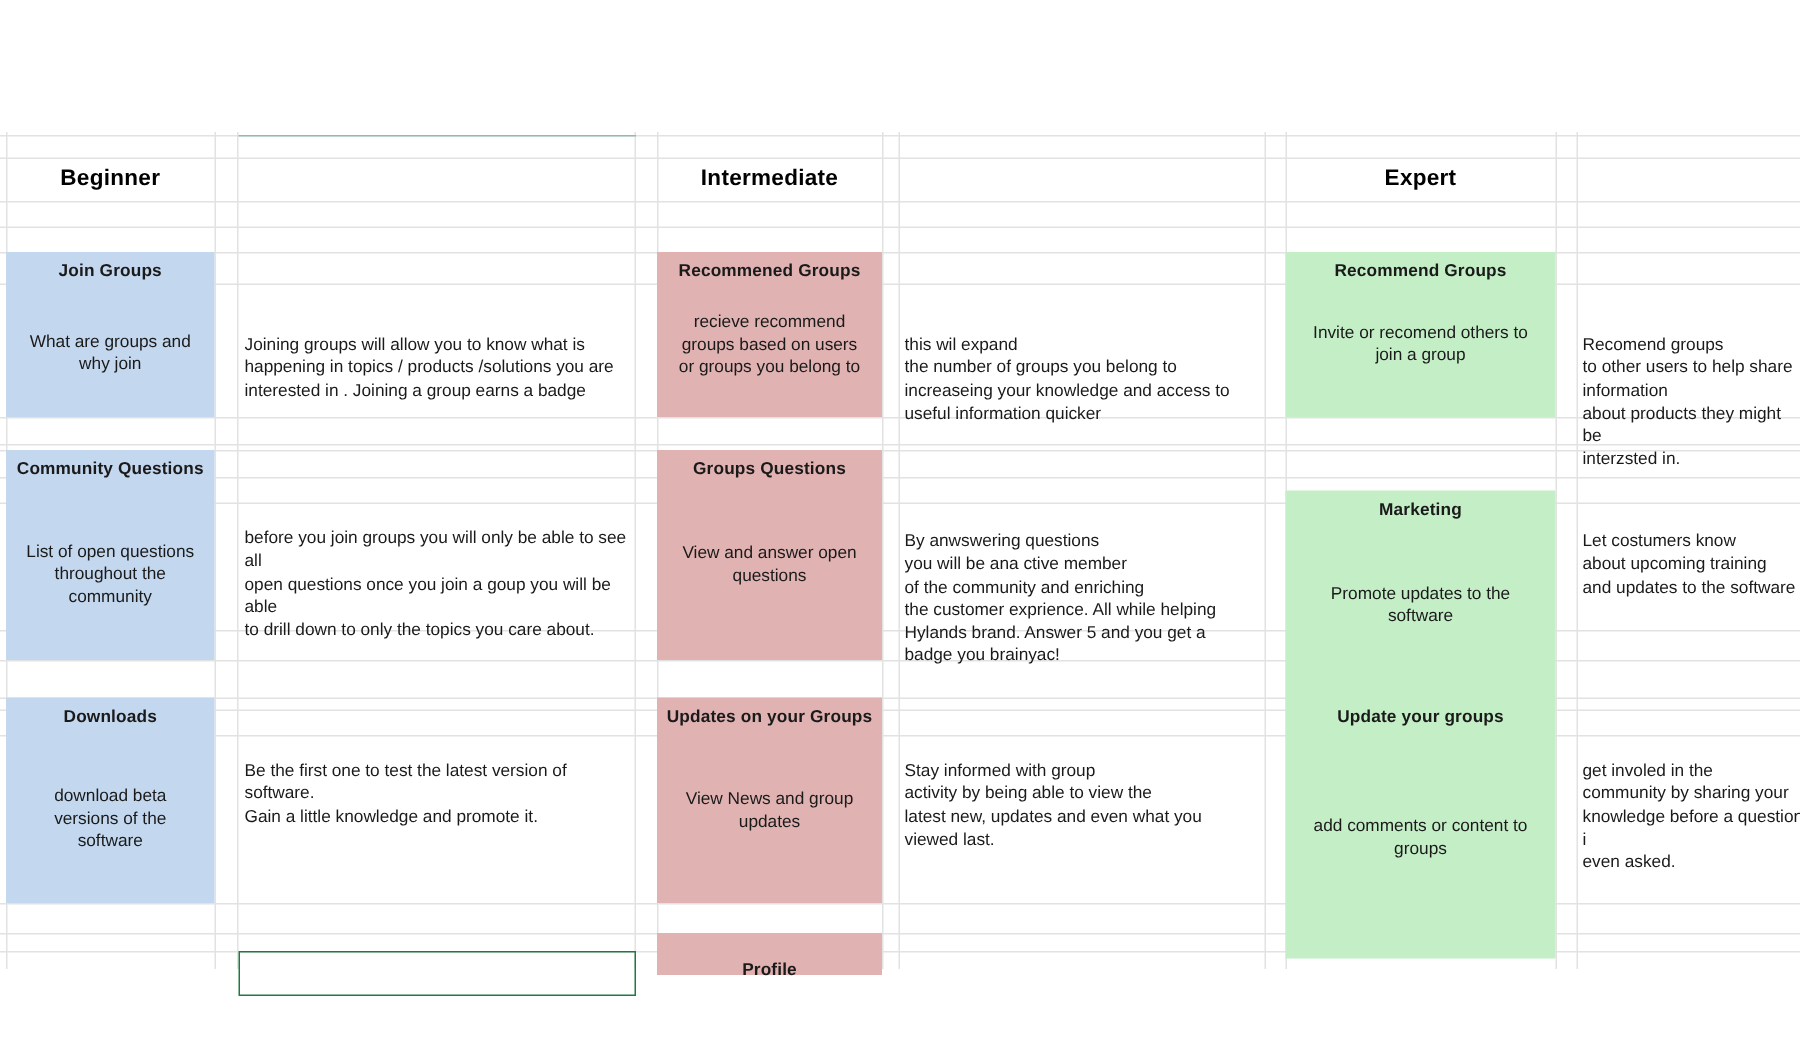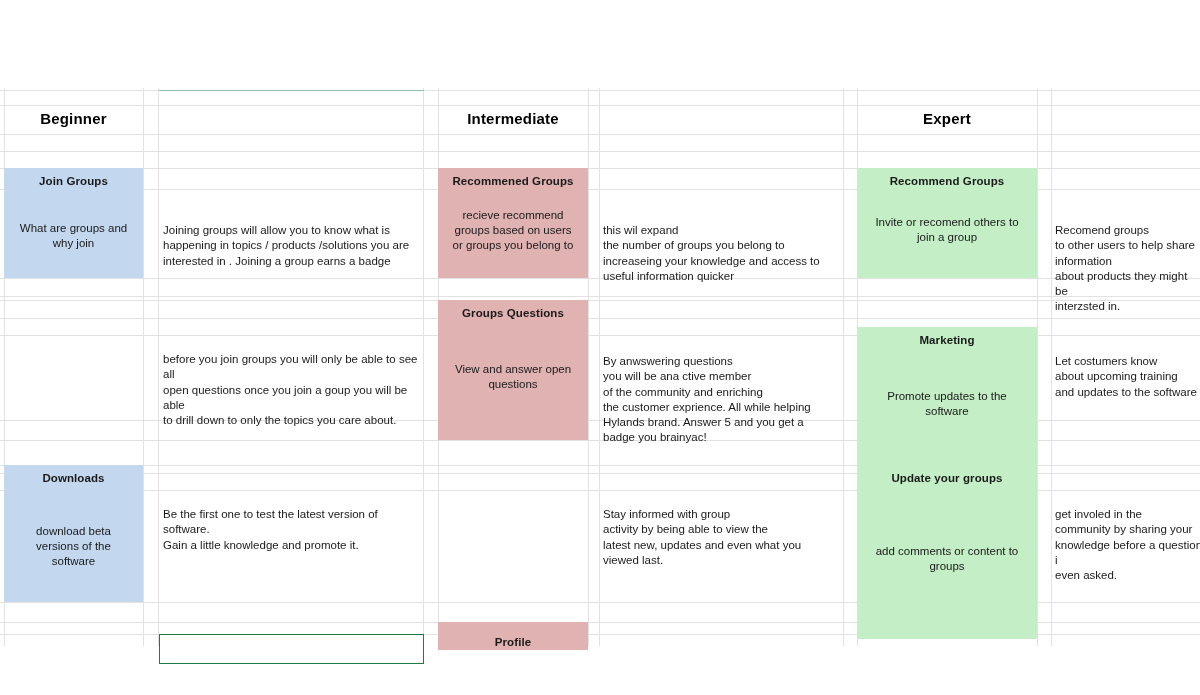--- a/index.html
+++ b/index.html
@@ -167,20 +167,25 @@
     <div class="sub">Invite or
 recomend others
 to join a group</div>
   </div>
   <div class="desc" style="left:1055px; top:189px; width:148px; height:89px;">Recomend groups
 to other users to help share
 information
 about products they might be
 interzsted in.</div>
 
+  <div class="cell blue" style="left:4px; top:300px; width:139px; height:140px;">
+    <div class="title">Community Questions</div>
+    <div class="sub">List of open questions
+throughout the community</div>
+  </div>
   <div class="desc" style="left:163px; top:318px; width:258px; height:100px;">before you join groups you will only be able to see all
 open questions once you join a goup you will be able
 to drill down to only the topics you care about.</div>
 
   <div class="cell pink" style="left:438px; top:300px; width:150px; height:140px;">
     <div class="title">Groups Questions</div>
     <div class="sub">View and answer
 open questions</div>
   </div>
   <div class="desc" style="left:603px; top:320px; width:244px; height:100px;">By anwswering questions
@@ -201,34 +206,39 @@
 and updates to the software</div>
 
   <div class="cell blue" style="left:4px; top:465px; width:139px; height:137px;">
     <div class="title">Downloads</div>
     <div class="sub">download beta versions of
 the software</div>
   </div>
   <div class="desc" style="left:163px; top:473px; width:258px; height:128px;">Be the first one to test the latest version of software.
 Gain a little knowledge and promote it.</div>
 
+  <div class="cell pink" style="left:438px; top:465px; width:150px; height:137px;">
+    <div class="title">Updates  on your Groups</div>
+    <div class="sub">View News  and group
+updates</div>
+  </div>
   <div class="desc" style="left:603px; top:473px; width:244px; height:128px;">Stay informed with group
 activity by being able to view the
 latest new, updates and even what you
  viewed last.</div>
 
   <div class="cell green" style="left:857px; top:465px; width:180px; height:174px;">
     <div class="title">Update your groups</div>
     <div class="sub">add comments
 or content to groups</div>
   </div>
   <div class="desc" style="left:1055px; top:473px; width:150px; height:128px;">get involed in the
 community  by sharing your
 knowledge before a question i
 even asked.</div>
 
-  <div class="cell pink" style="left:438px; top:622px; width:150px; height:28px; padding-top:18px;justify-content:center;">
+  <div class="cell pink" style="left:438px; top:622px; width:150px; height:28px; padding-top:18px;">
     <div class="title">Profile</div>
   </div>
 
   <div class="sel-box" style="left:159px; top:634px; width:265px; height:30px;"></div>
 
 </div>
 
 </body></html>

